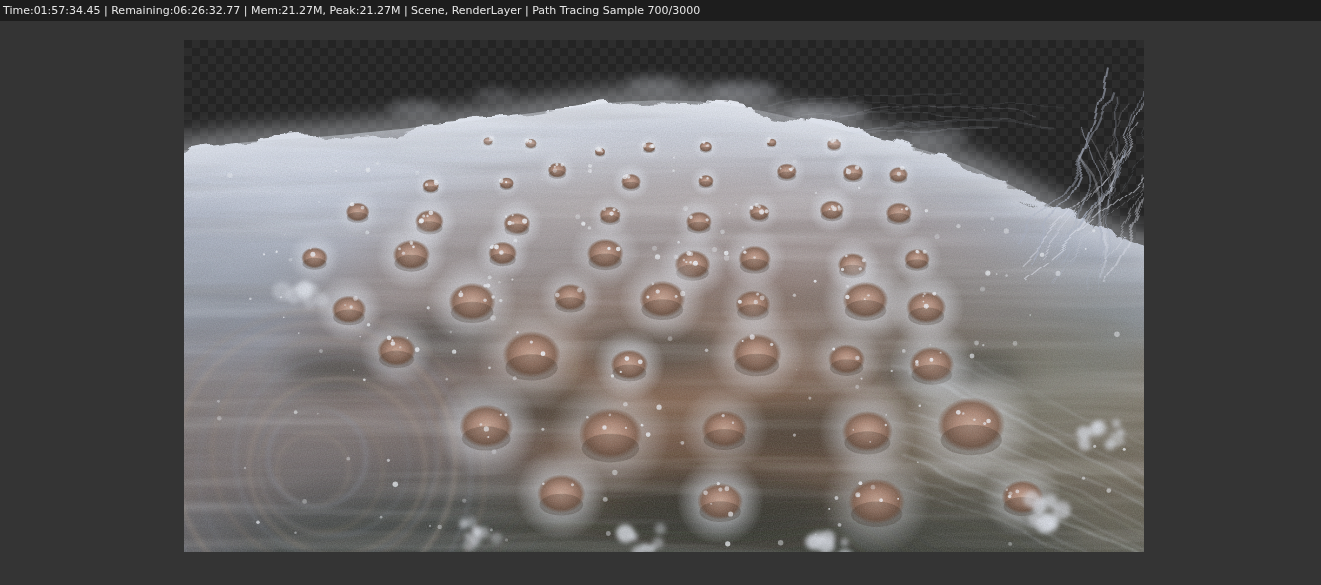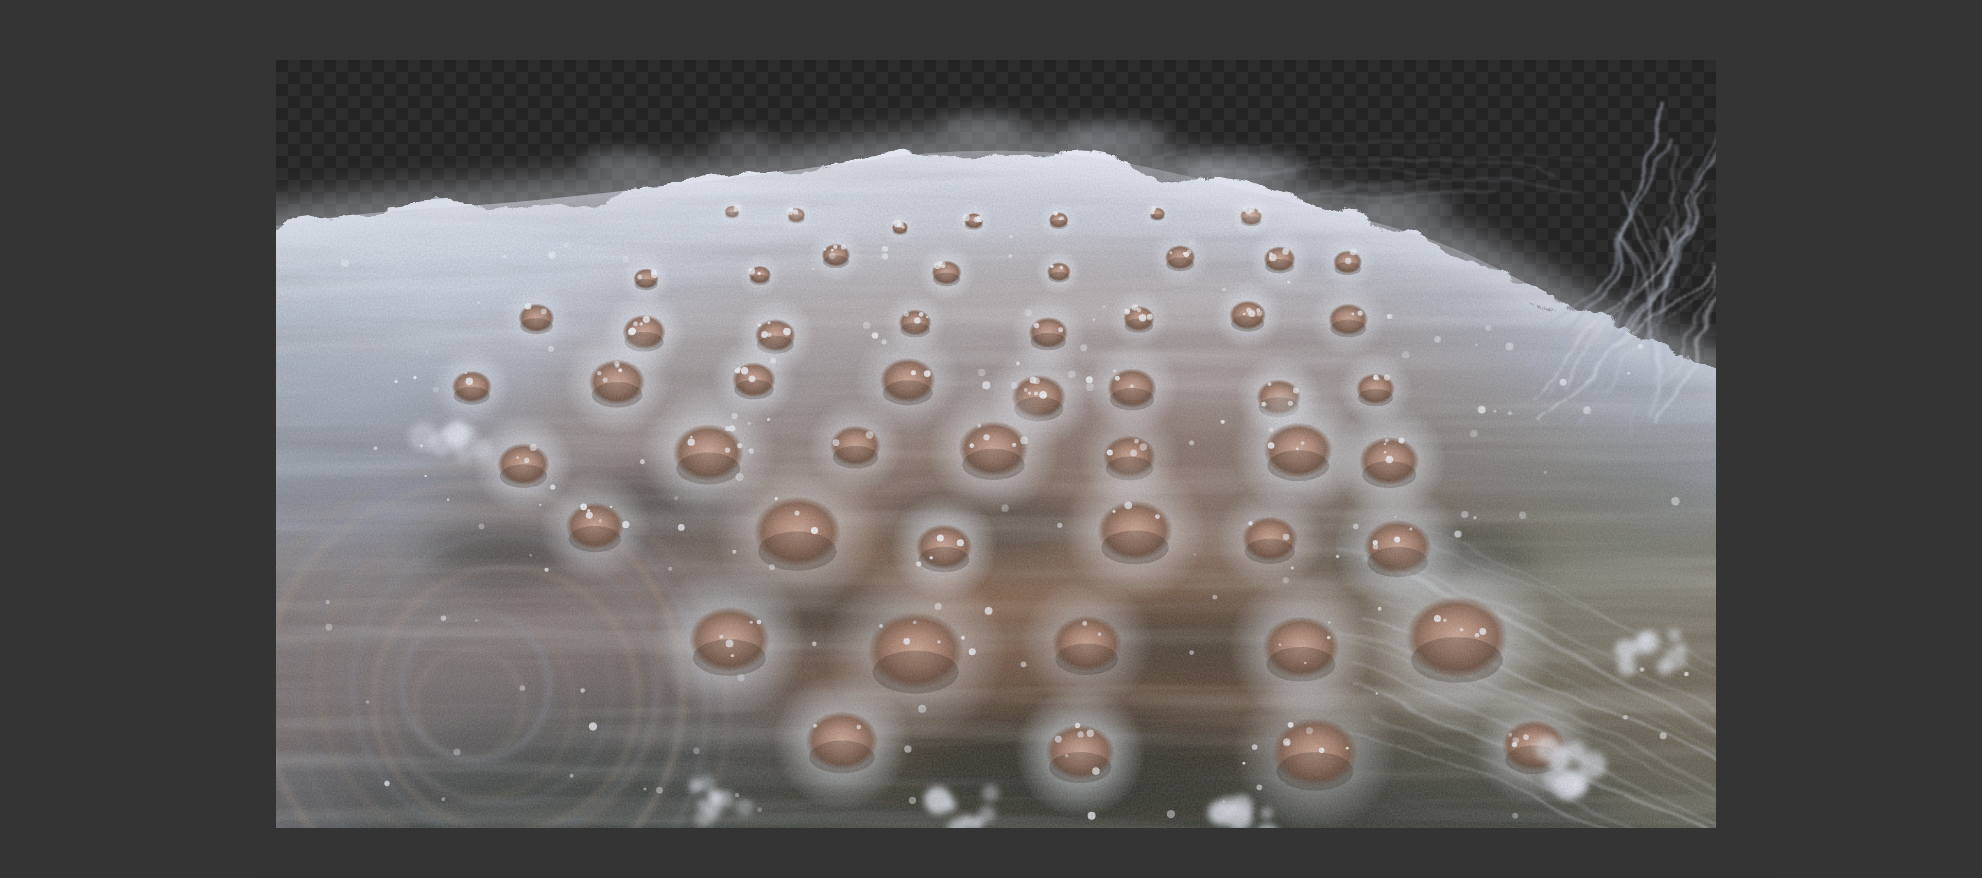--- a/index.html
+++ b/index.html
@@ -31,20 +31,23 @@
     background-position:0 0, 8px 8px;
     background-size:16px 16px;
   }
   .render-image svg{position:absolute;left:0;top:0;display:block;}
 </style>
 </head>
 <body>
 
 <div class="screen">
 
+  <header class="statusbar">
+    <span class="status-text">Time:01:57:34.45 | Remaining:06:26:32.77 | Mem:21.27M, Peak:21.27M | Scene, RenderLayer | Path Tracing Sample 700/3000</span>
+  </header>
 
   <div class="viewport">
     <div class="render-image" title="In-progress noisy path-traced render: frost-dusted fibrous organic mound with pinkish-brown nodules, wispy hair strands at the edges, on a transparent checkerboard background">
       <svg width="960" height="512" viewBox="0 0 960 512" aria-hidden="true">
         <defs>
           <linearGradient id="bodyGrad" x1="0" y1="0" x2="0" y2="1">
             <stop offset="0%" stop-color="#e0e4ec"></stop>
             <stop offset="10%" stop-color="#ccd2de"></stop>
             <stop offset="25%" stop-color="#aab1c1"></stop>
             <stop offset="42%" stop-color="#949aa3"></stop>

